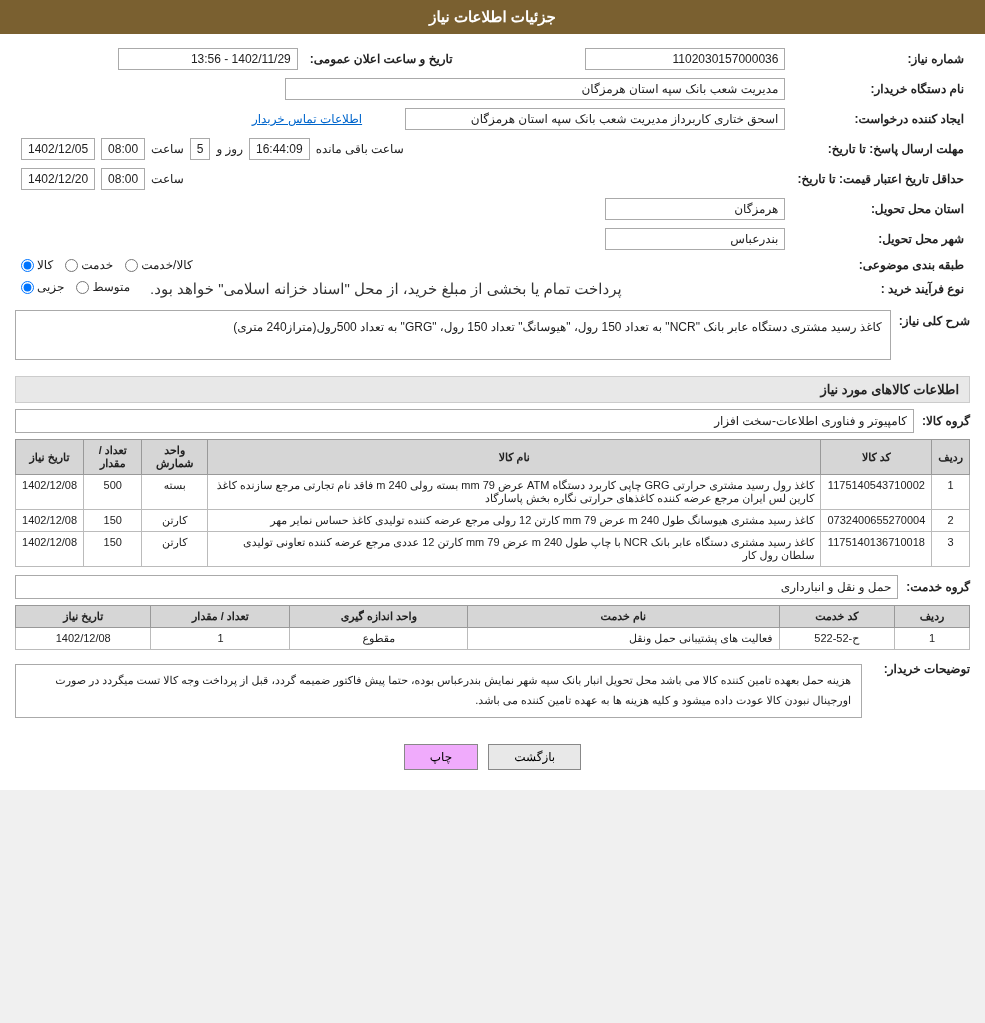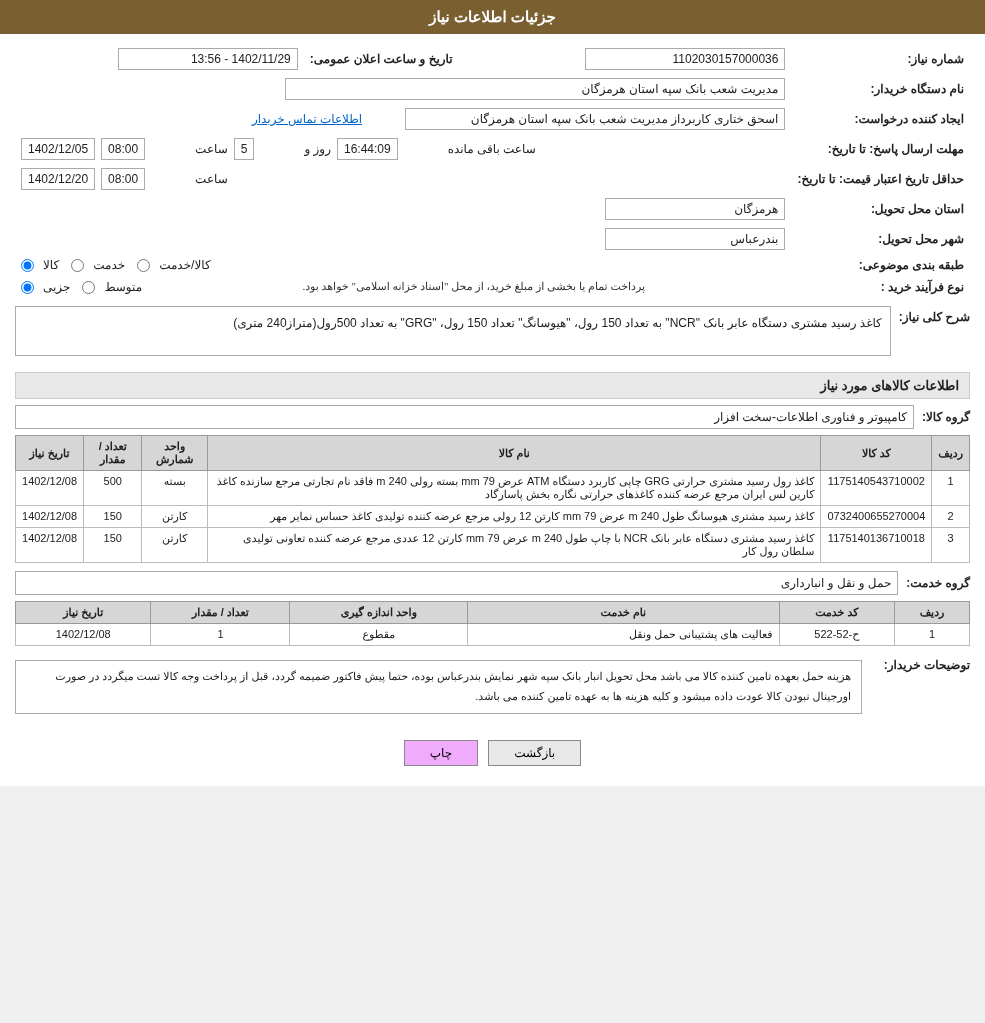--- a/index.html
+++ b/index.html
@@ -112,21 +112,21 @@
     }
     .radio-group {
       display: flex;
       gap: 12px;
       align-items: center;
       justify-content: flex-end;
     }
     .radio-item {
       display: flex;
       align-items: center;
-      gap: 9px;
+      gap: 3px;
     }
     .bottom-buttons {
       display: flex;
       justify-content: center;
       gap: 10px;
       padding: 12px 0 10px 0;
     }
     .btn {
       padding: 5px 25px;
       border: 1px solid #888;
@@ -136,21 +136,20 @@
       background: #f0f0f0;
     }
     .btn-print {
       background: #f0abfc;
     }
     .btn-back {
       background: #e8e8e8;
     }
     .inline-label {
       white-space: nowrap;
-      margin-left: 44px;
     }
     .border-box {
       border: 1px solid #aaa;
       padding: 3px 6px;
       background: #fff;
       display: inline-block;
     }
     .full-width-box {
       width: 100%;
       border: 1px solid #aaa;
@@ -264,21 +263,21 @@
                 <input type="radio" name="tabaqabandi" checked="" style="">
               </div>
             </div>
           </td>
         </tr>
 
         <tr>
           <td class="label-cell">نوع فرآیند خرید :</td>
           <td class="value-cell" colspan="3">
             <div style="display:flex; align-items: flex-start; gap:20px; justify-content:flex-end;">
-              <div style="flex:1; font-size:11px; text-align:center; color:#333;font-family:Liberation Serif, serif;">پرداخت تمام یا بخشی از مبلغ خرید، از محل "اسناد خزانه اسلامی" خواهد بود.</div>
+              <div style="flex:1; font-size:15px; text-align:left; color:#333;">پرداخت تمام یا بخشی از مبلغ خرید، از محل "اسناد خزانه اسلامی" خواهد بود.</div>
               <div class="radio-group">
                 <div class="radio-item">
                   <span>متوسط</span>
                   <input type="radio" name="noefaryand" style="">
                 </div>
                 <div class="radio-item">
                   <span>جزیی</span>
                   <input type="radio" name="noefaryand" checked="" style="">
                 </div>
               </div>

